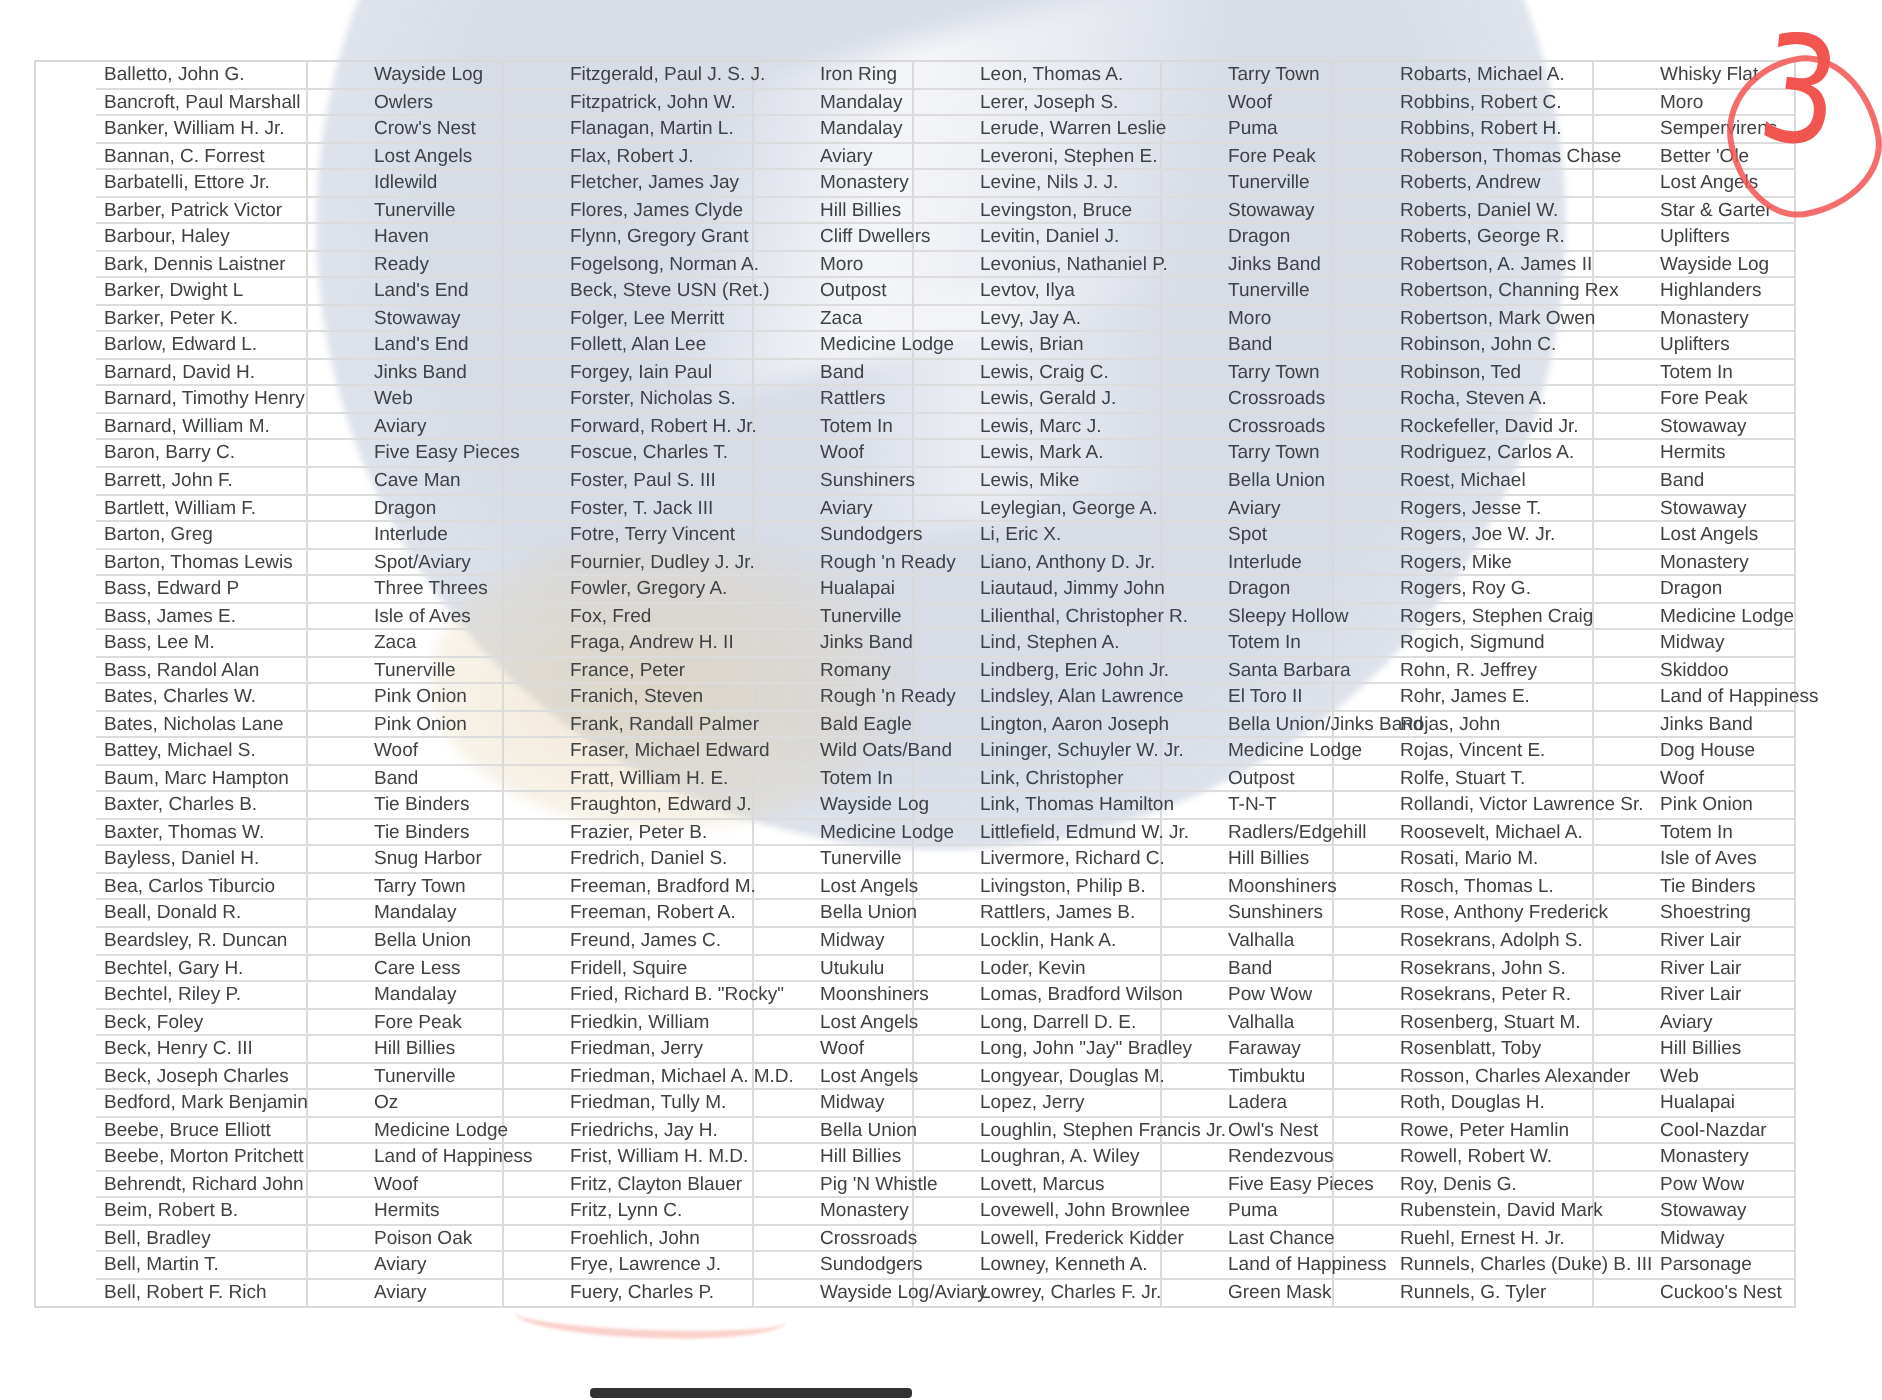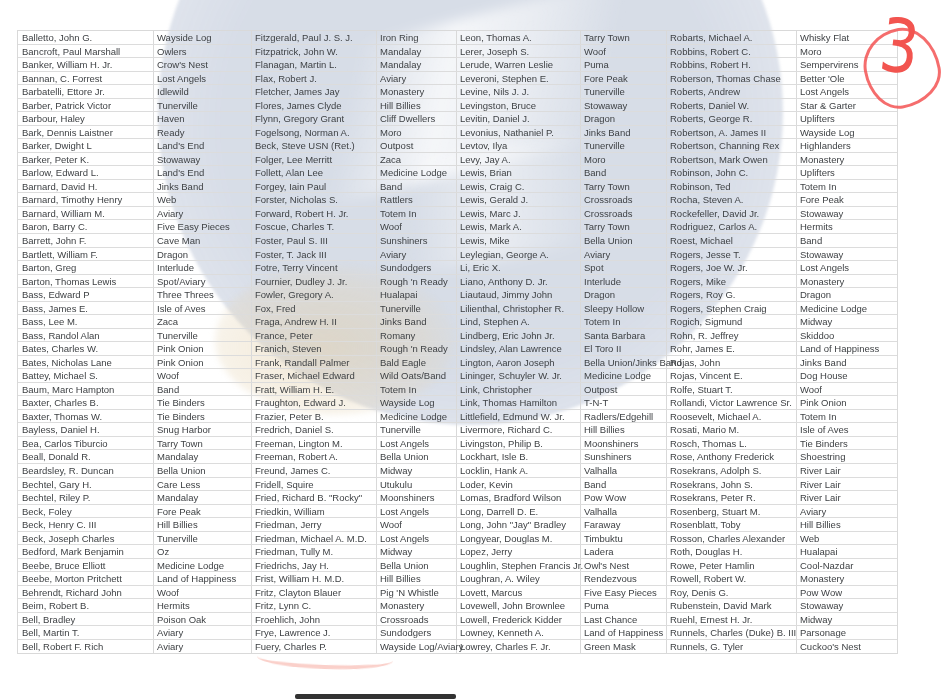--- a/index.html
+++ b/index.html
@@ -23,21 +23,21 @@
   .wm-streak2{left:300px;top:150px;width:380px;height:110px;
     background:linear-gradient(100deg,rgba(255,255,255,0) 30%,rgba(255,255,255,0.5) 50%,rgba(255,255,255,0) 75%);
     transform:rotate(-10deg);filter:blur(7px);}
   .wm-cream{left:215px;top:265px;width:240px;height:150px;border-radius:50%;
     background:radial-gradient(ellipse at 45% 55%,rgba(226,206,168,0.50) 0%,rgba(228,210,175,0.28) 55%,rgba(228,210,175,0) 78%);
     filter:blur(3px);}
 
   
   .table-wrap{position:absolute;left:17px;top:30px;width:879px;border:1px solid #d9d9d9;background:transparent;}
   .col-line{position:absolute;top:0;bottom:0;width:1px;background:#d9d9d9;z-index:0;}
-  .grid{position:relative;}
+  .grid{position:relative;margin-left:30px;}
   .row{display:flex;height:13.54px;box-sizing:border-box;border-bottom:1px solid #dcdcdc;}
   .row:last-child{border-bottom:none;}
   .cell{flex:none;box-sizing:border-box;padding-left:4px;font-size:9.5px;line-height:13px;
         color:#3f4245;white-space:nowrap;overflow:visible;position:relative;z-index:1;}
   .c0{width:135px;}.c1{width:98px;}.c2{width:125px;}.c3{width:80px;}
   .c4{width:124px;}.c5{width:86px;}.c6{width:130px;}.c7{width:101px;}
 
   
   .grade{position:absolute;left:856px;top:20px;width:84px;height:90px;z-index:5;}
   .grade-circle{position:absolute;left:8px;top:8px;width:70px;height:74px;
@@ -370,33 +370,33 @@
           <div class="cell c2">Fredrich, Daniel S.</div>
           <div class="cell c3">Tunerville</div>
           <div class="cell c4">Livermore, Richard C.</div>
           <div class="cell c5">Hill Billies</div>
           <div class="cell c6">Rosati, Mario M.</div>
           <div class="cell c7">Isle of Aves</div>
         </div>
         <div class="row">
           <div class="cell c0">Bea, Carlos Tiburcio</div>
           <div class="cell c1">Tarry Town</div>
-          <div class="cell c2">Freeman, Lington M.</div>
+          <div class="cell c2">Freeman, Bradford M.</div>
           <div class="cell c3">Lost Angels</div>
           <div class="cell c4">Livingston, Philip B.</div>
           <div class="cell c5">Moonshiners</div>
           <div class="cell c6">Rosch, Thomas L.</div>
           <div class="cell c7">Tie Binders</div>
         </div>
         <div class="row">
           <div class="cell c0">Beall, Donald R.</div>
           <div class="cell c1">Mandalay</div>
           <div class="cell c2">Freeman, Robert A.</div>
           <div class="cell c3">Bella Union</div>
-          <div class="cell c4">Lockhart, Isle B.</div>
+          <div class="cell c4">Rattlers, James B.</div>
           <div class="cell c5">Sunshiners</div>
           <div class="cell c6">Rose, Anthony Frederick</div>
           <div class="cell c7">Shoestring</div>
         </div>
         <div class="row">
           <div class="cell c0">Beardsley, R. Duncan</div>
           <div class="cell c1">Bella Union</div>
           <div class="cell c2">Freund, James C.</div>
           <div class="cell c3">Midway</div>
           <div class="cell c4">Locklin, Hank A.</div>

